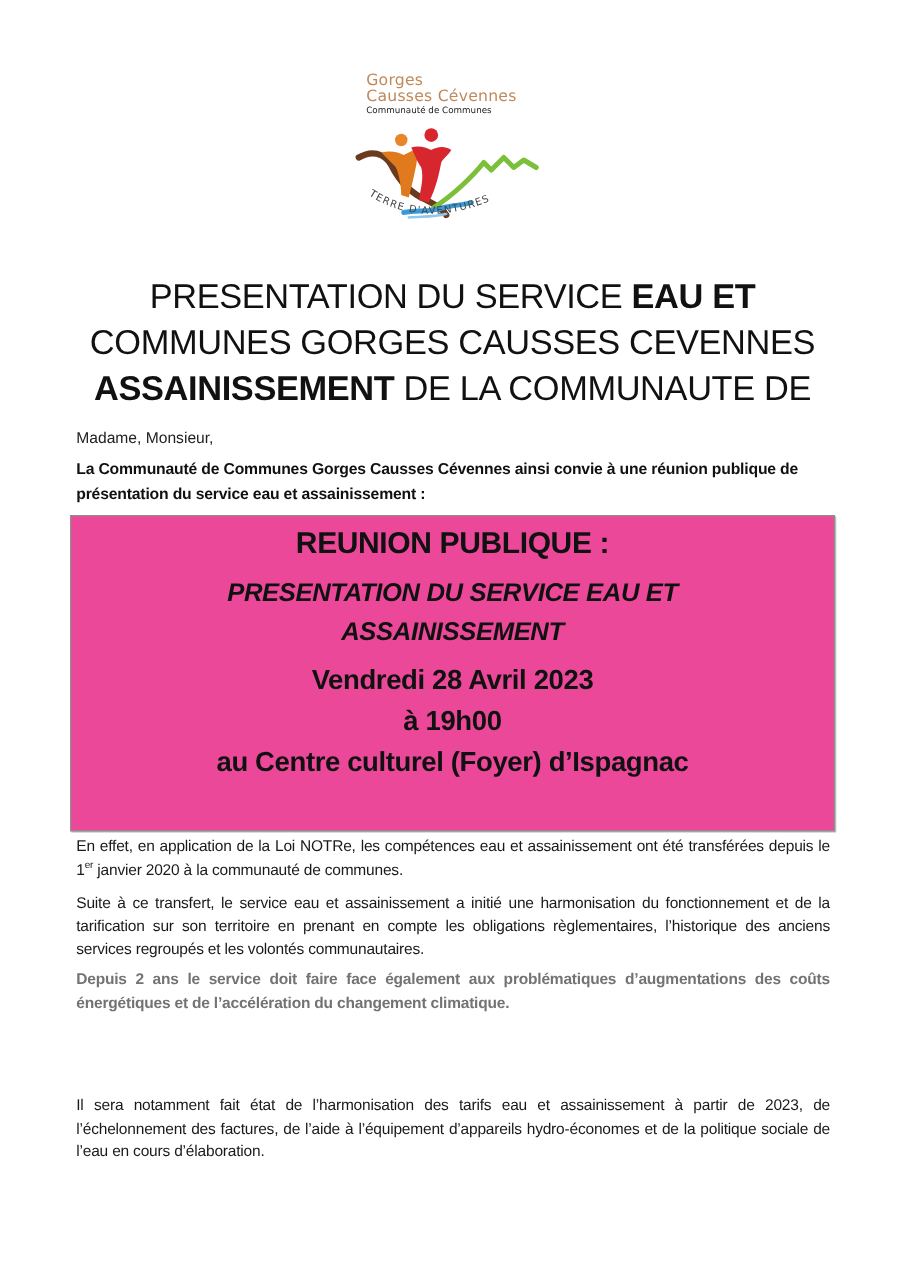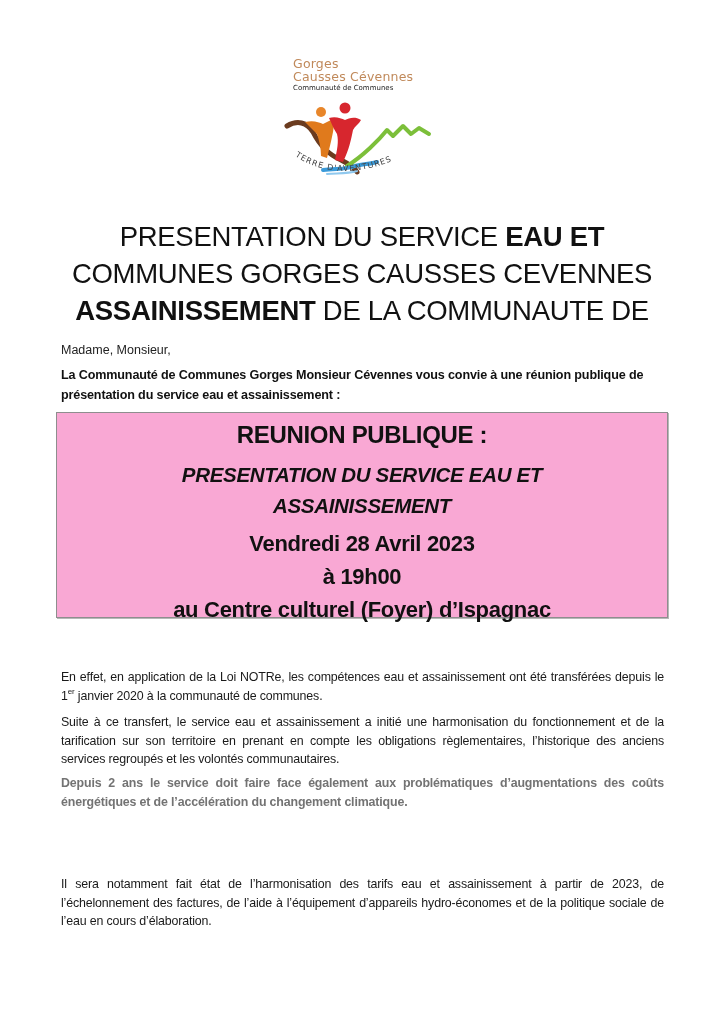--- a/index.html
+++ b/index.html
@@ -83,22 +83,22 @@
       color: #111;
       letter-spacing: -0.15px;
     }
 
     
     .event-box {
       position: absolute;
       left: 56px;
       top: 412px;
       width: 612px;
-      height: 206px;
-      background: #f9a8d4;
+      height: 253px;
+      background: #ec4899;
       border: 1px solid #8e8e8e;
       box-shadow: 1px 1px 0 #b8b8b8;
       text-align: center;
       color: #111;
     }
     .event-box .heading {
       position: absolute;
       left: 0; right: 0;
       top: 8px;
       font-size: 24px;
@@ -179,21 +179,21 @@
     </svg>
   </div>
 
   <div class="title">
     <div><span>PRESENTATION DU SERVICE </span><b>EAU ET</b></div>
     <div><span>COMMUNES GORGES CAUSSES CEVENNES</span></div>
     <div><b>ASSAINISSEMENT</b><span> DE LA COMMUNAUTE DE</span></div>
   </div>
 
   <div class="salutation">Madame, Monsieur,</div>
-  <div class="intro">La Communauté de Communes Gorges Monsieur Cévennes vous convie à une réunion publique de présentation du service eau et assainissement :</div>
+  <div class="intro">La Communauté de Communes Gorges Causses Cévennes ainsi convie à une réunion publique de présentation du service eau et assainissement :</div>
 
   <div class="event-box">
     <div class="heading">REUNION PUBLIQUE :</div>
     <div class="sub1">PRESENTATION DU SERVICE EAU ET</div>
     <div class="sub2">ASSAINISSEMENT</div>
     <div class="date">Vendredi 28 Avril 2023</div>
     <div class="time">à 19h00</div>
     <div class="place">au Centre culturel (Foyer) d’Ispagnac</div>
   </div>
 

